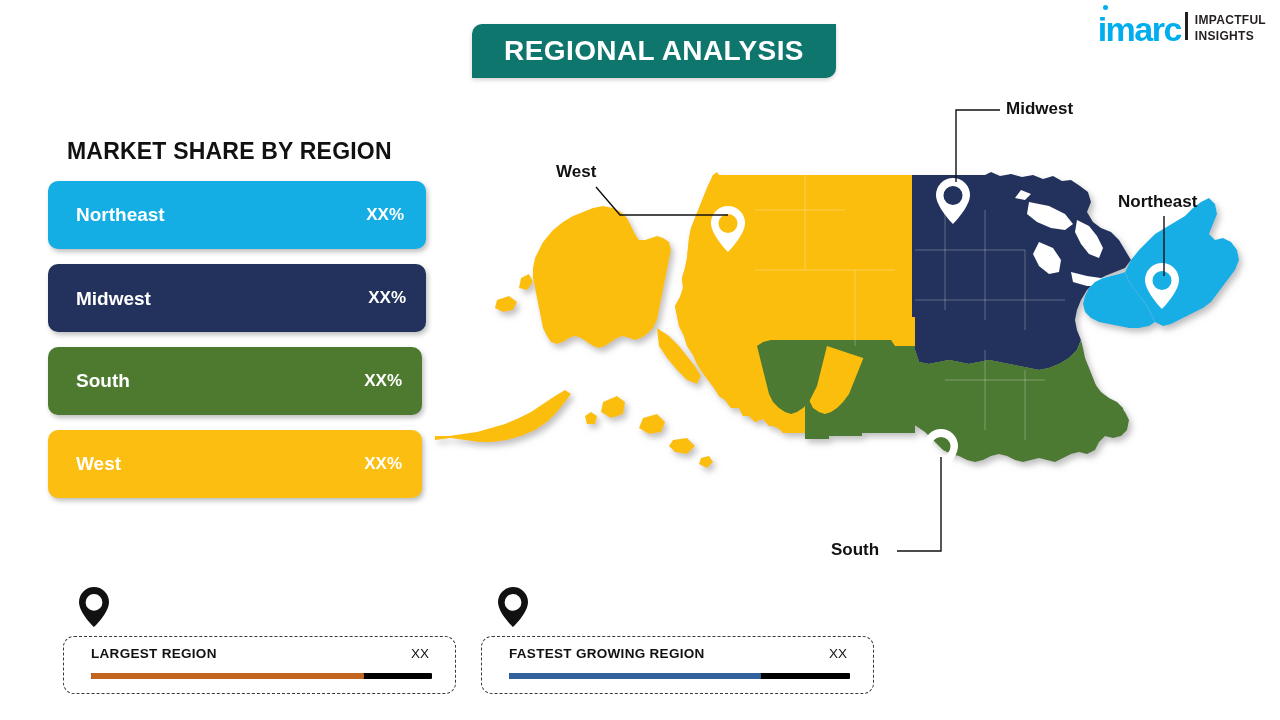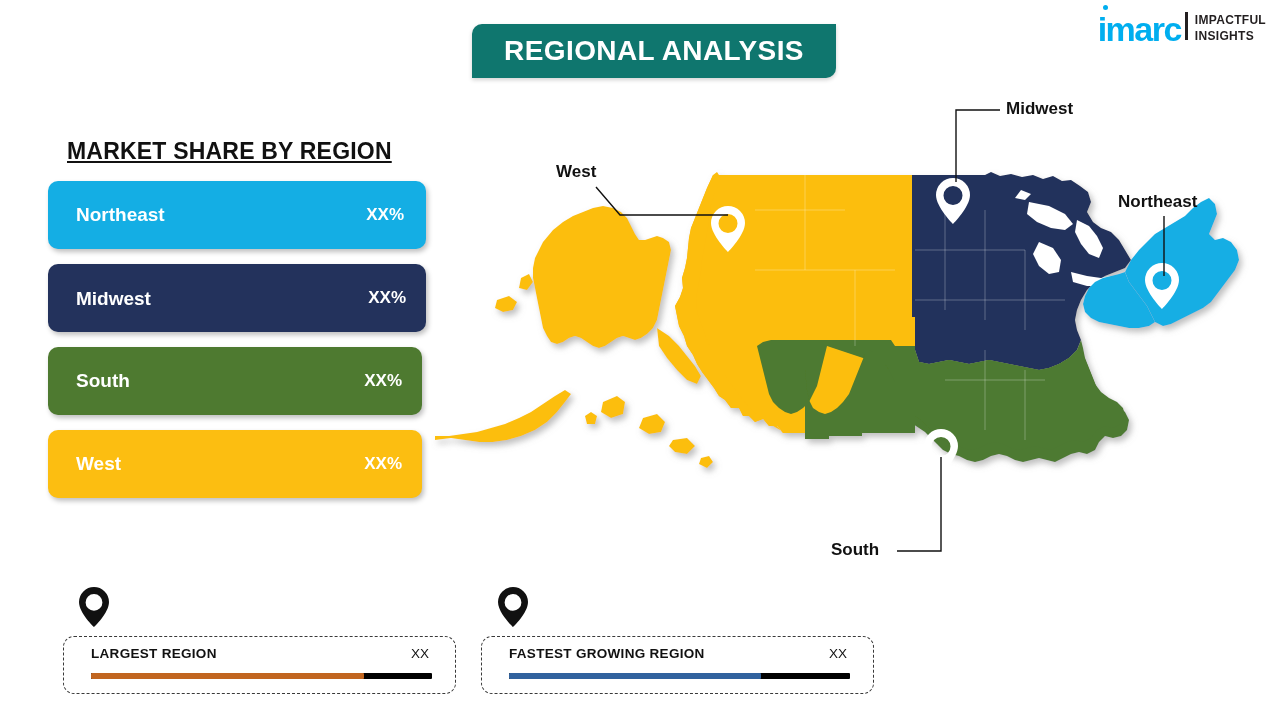--- a/index.html
+++ b/index.html
@@ -44,21 +44,20 @@
   #logo-tag{
     font-size:12px; font-weight:bold; color:#231F20;
     line-height:1.35; letter-spacing:.3px;
   }
 
   
   #share-heading{
     position:absolute; left:67px; top:138px;
     font-size:23px; font-weight:bold; color:#111111;
     letter-spacing:.2px;
-    text-decoration:underline;
   }
   #legend-bars{
     position:absolute; left:48px; top:181px;
     width:385px;
   }
   .legend-bar{
     height:68px; border-radius:10px;
     display:flex; align-items:center;
     padding:0 22px 0 28px;
     margin-bottom:15px;

